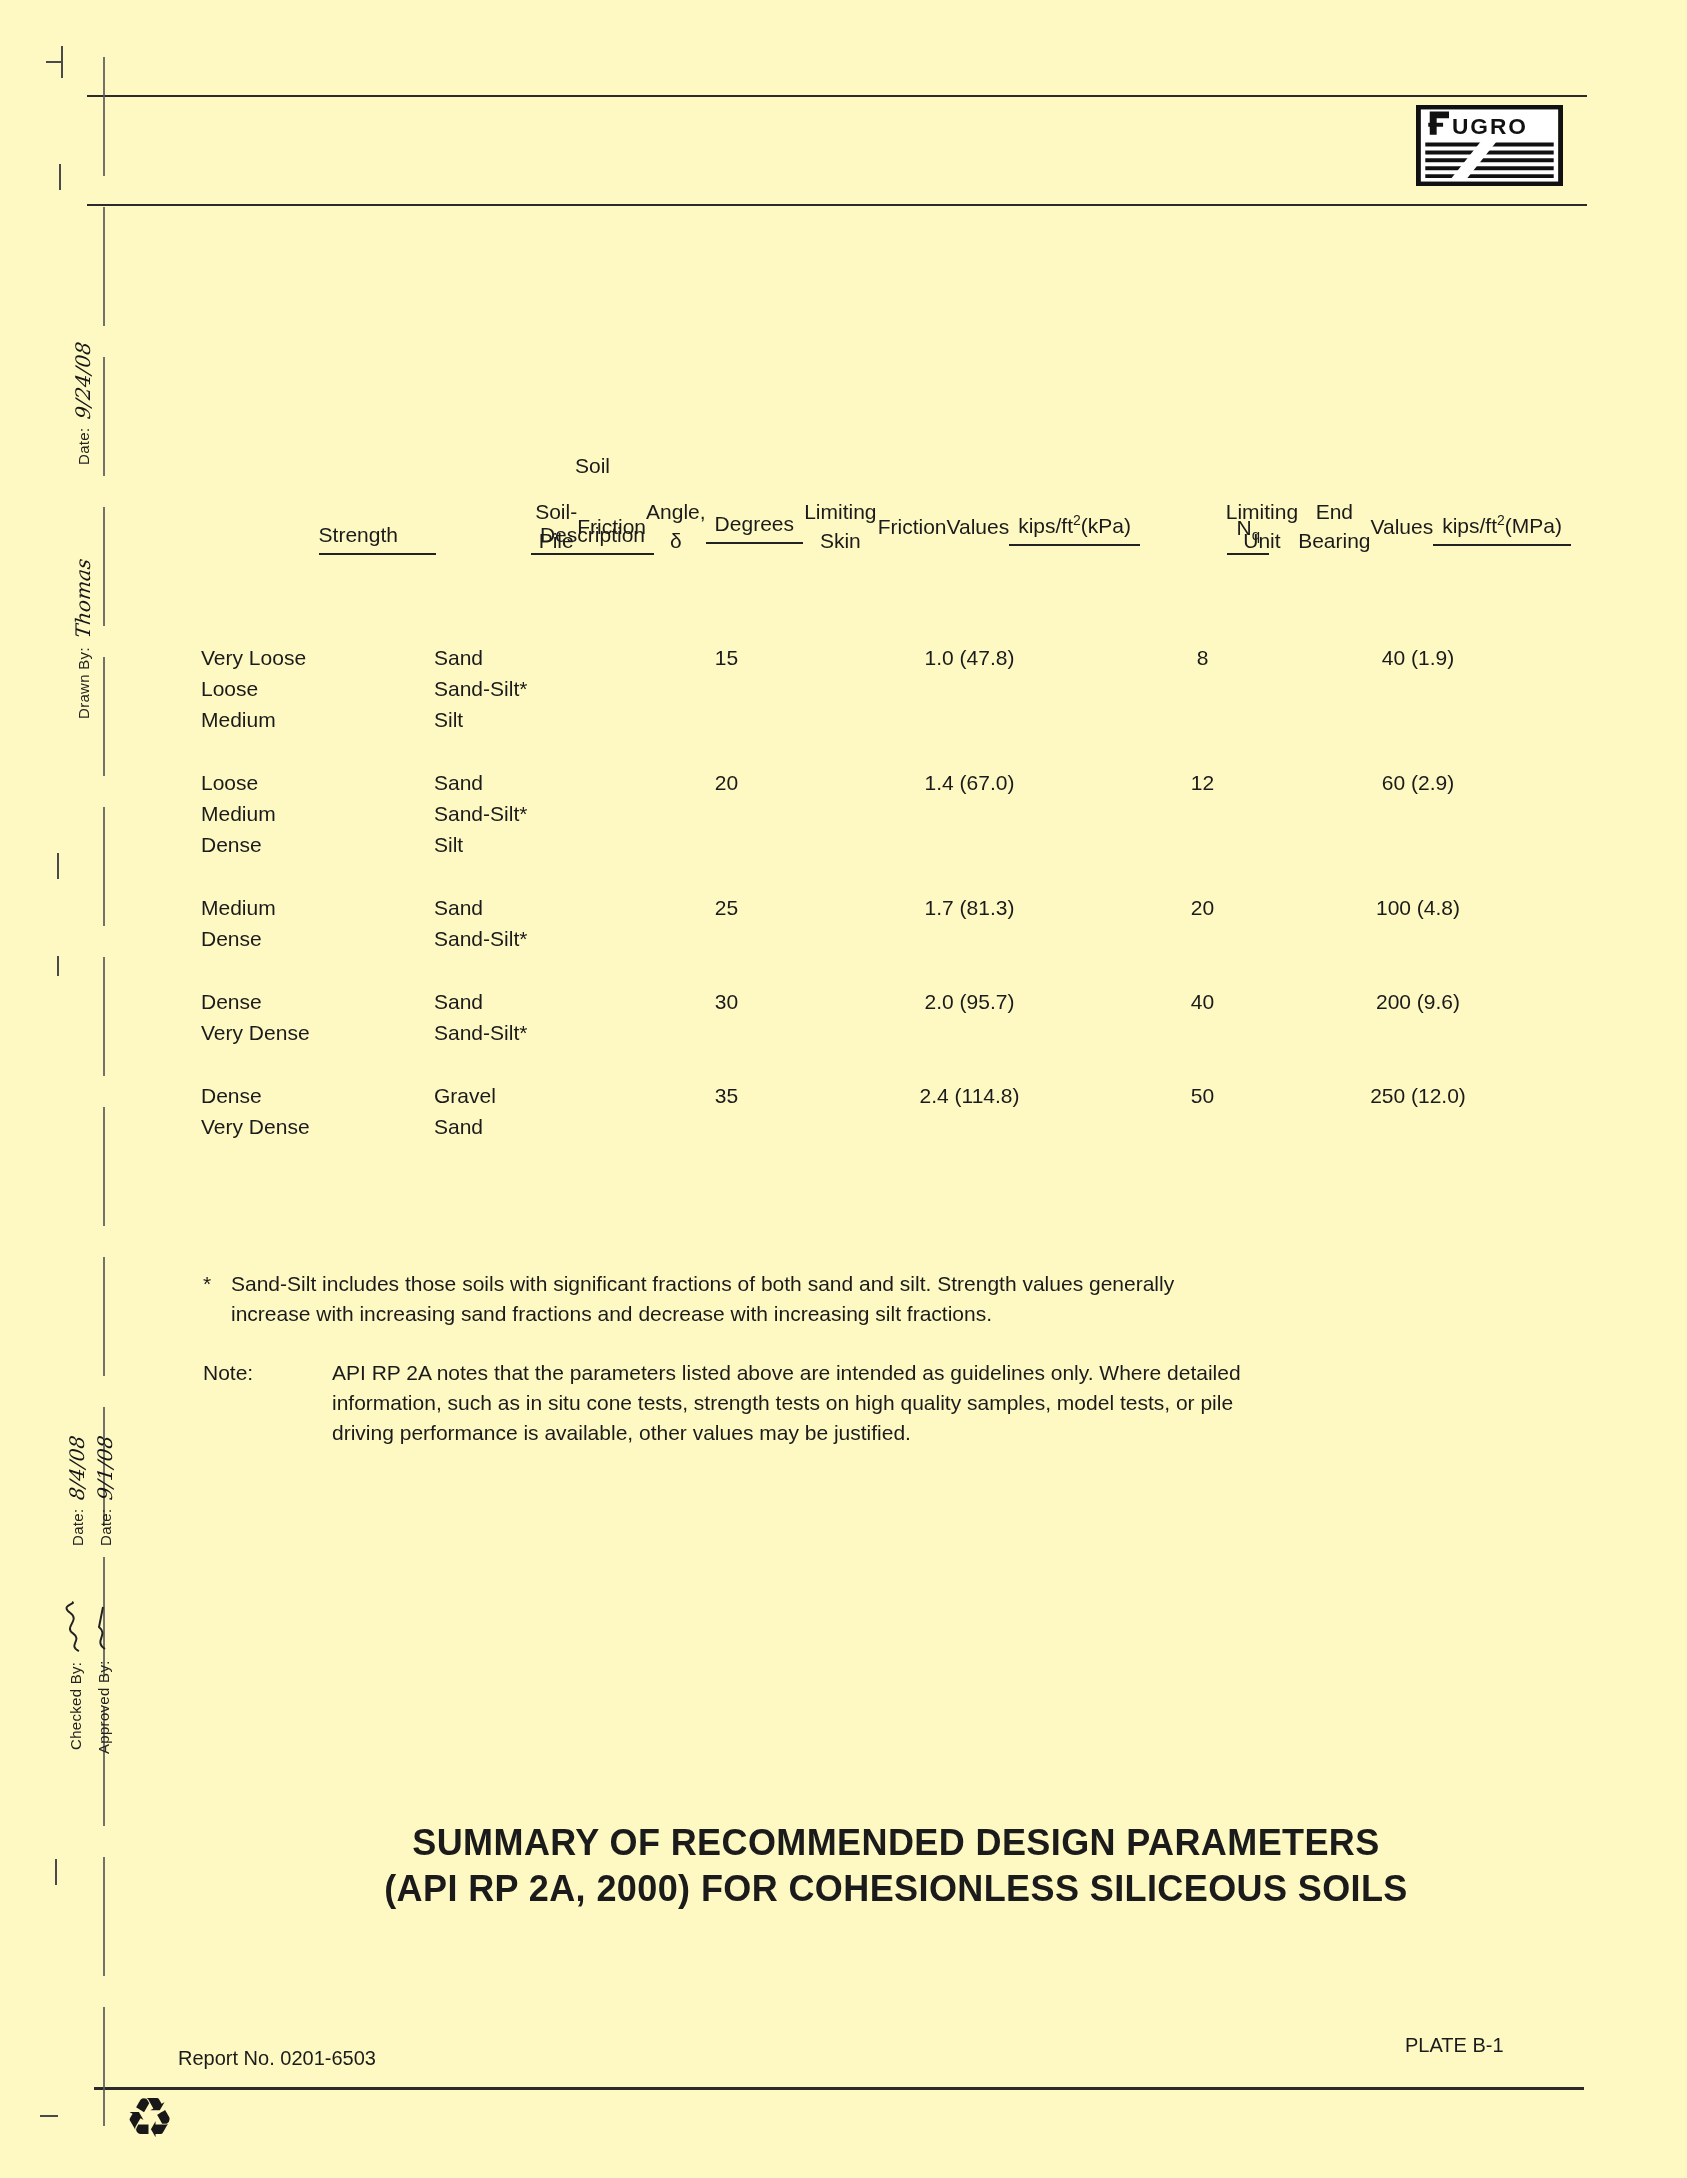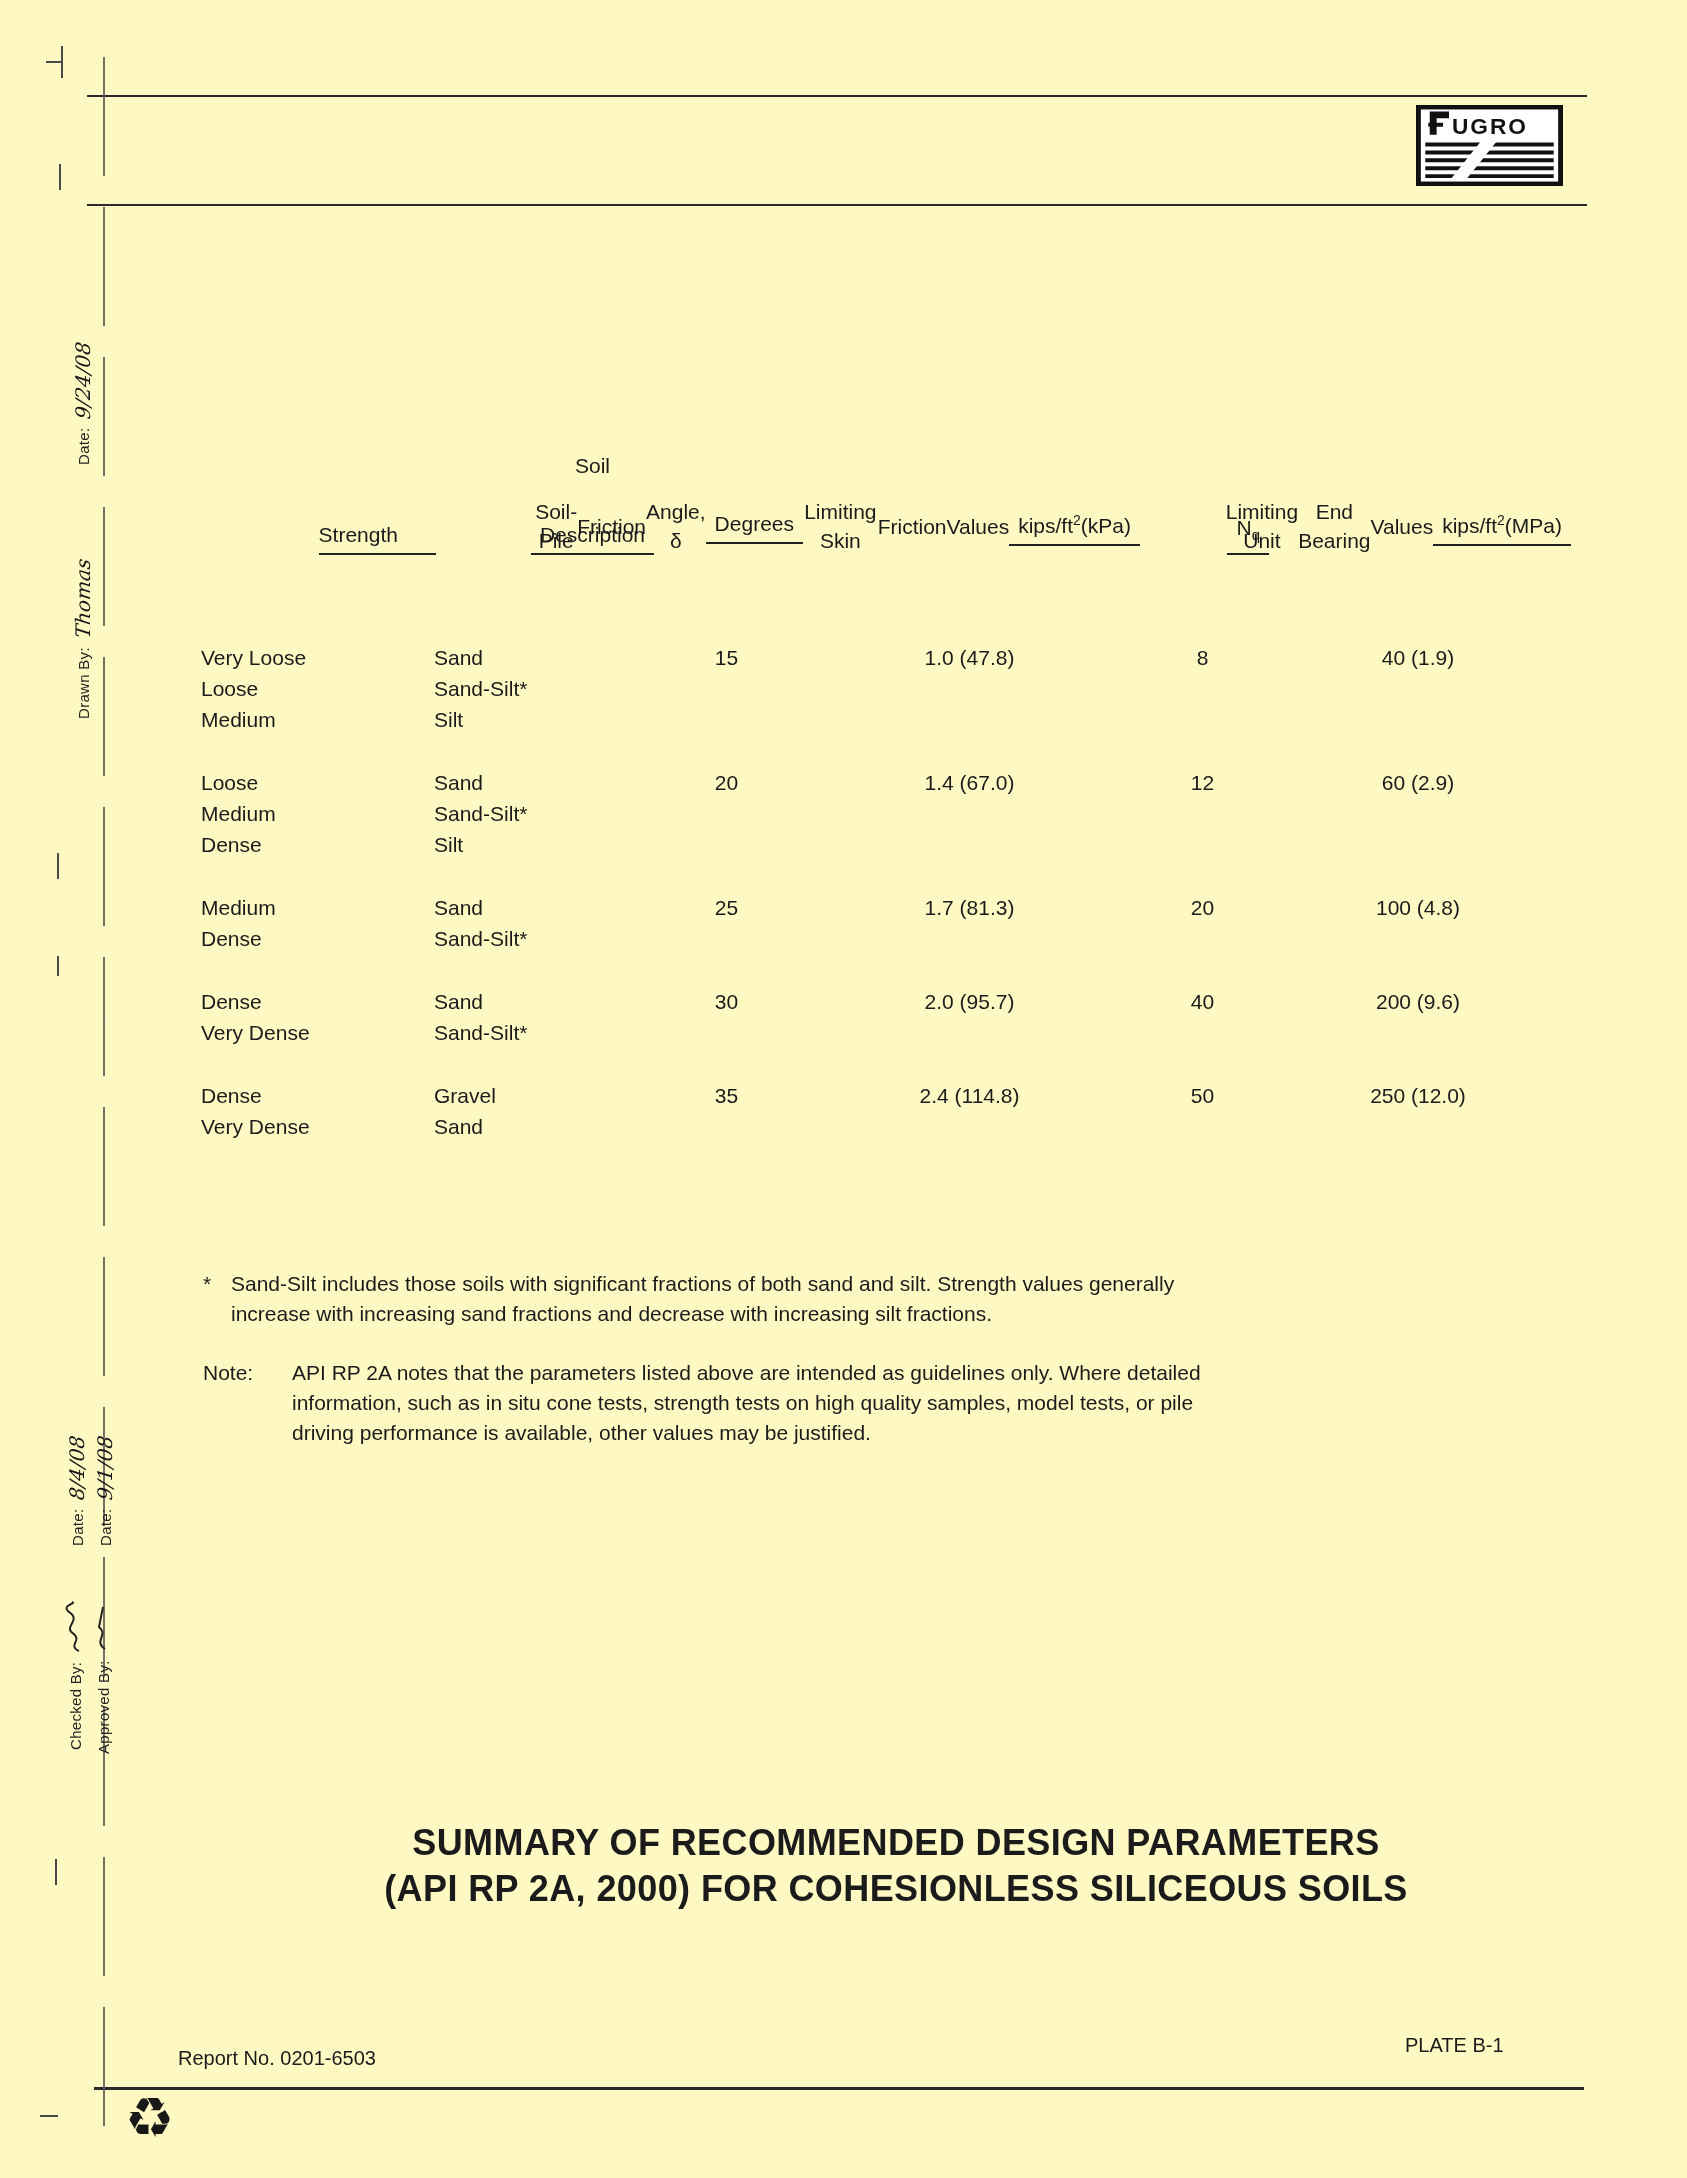--- a/index.html
+++ b/index.html
@@ -246,21 +246,21 @@
   </div>
 
   <div class="fnote" style="left:203px; top:1269px;">
     <div class="marker">*</div>
     <div>
       <div>Sand-Silt includes those soils with significant fractions of both sand and silt.  Strength values generally</div>
       <div>increase with increasing sand fractions and decrease with increasing silt fractions.</div>
     </div>
   </div>
 
-  <div class="fnote note" style="left:203px; top:1358px;">
+  <div class="fnote note" style="left:203px; top:1358px;gap:40px;">
     <div class="marker">Note:</div>
     <div>
       <div>API RP 2A notes that the parameters listed above are intended as guidelines only.  Where detailed</div>
       <div>information, such as in situ cone tests, strength tests on high quality samples, model tests, or pile</div>
       <div>driving performance is available, other values may be justified.</div>
     </div>
   </div>
 
   <div class="plate-title">
     <div>SUMMARY OF RECOMMENDED DESIGN PARAMETERS</div>

